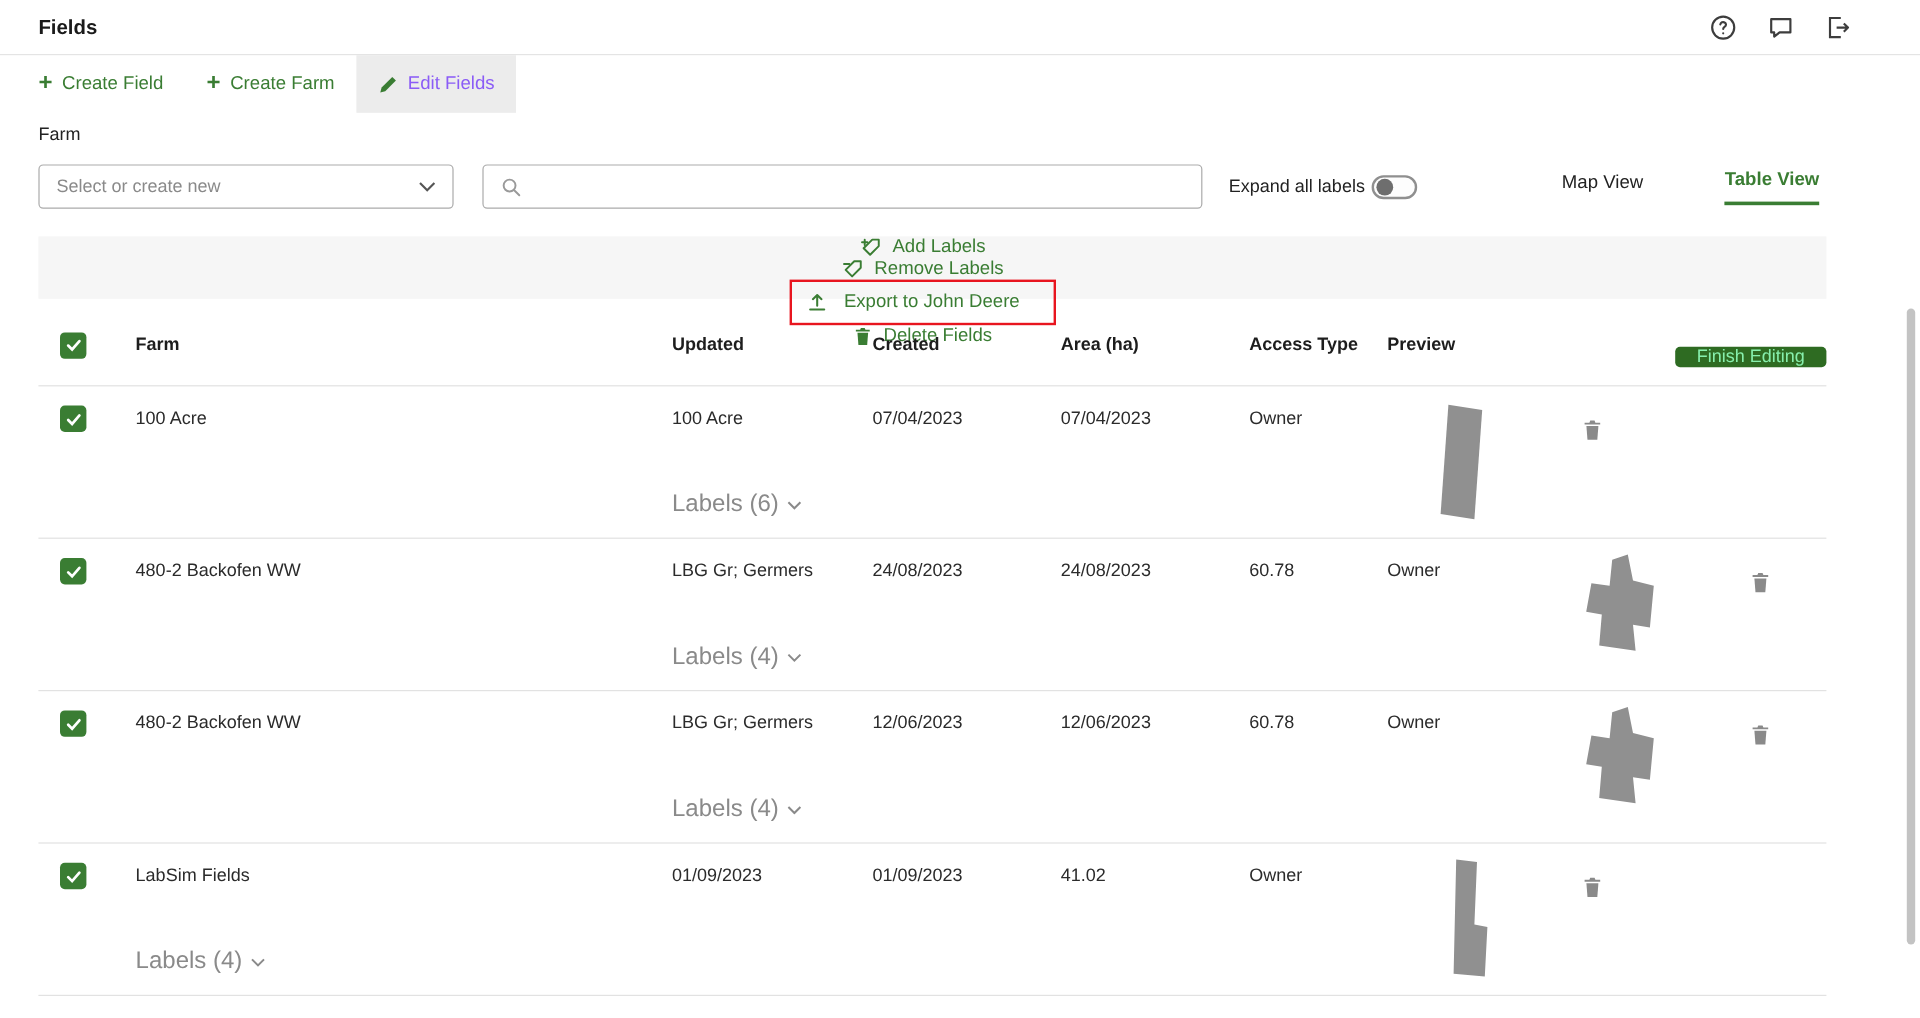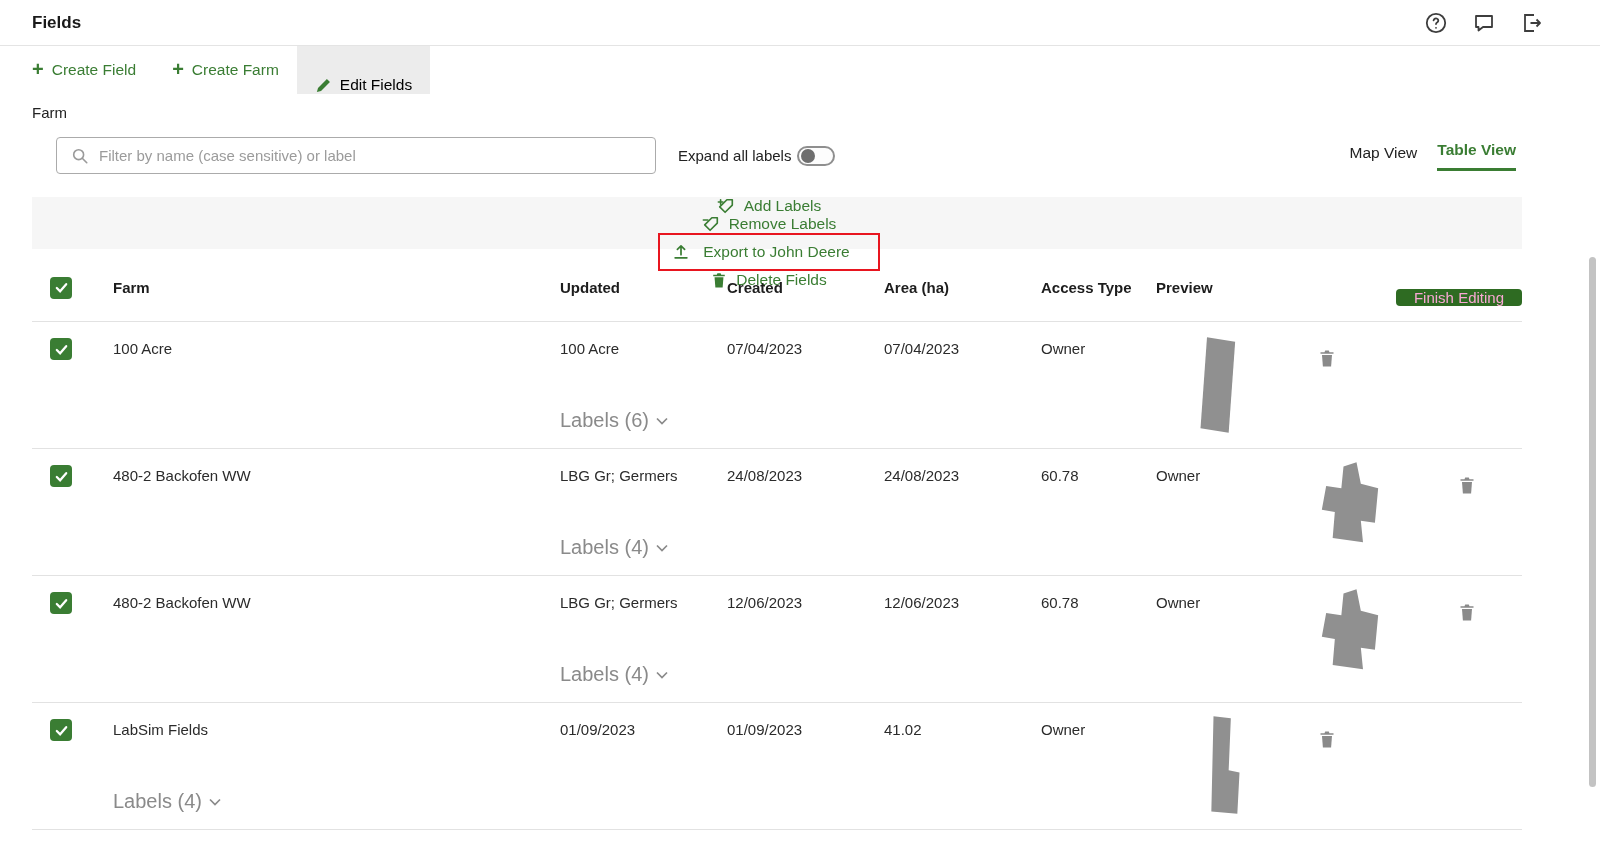--- a/index.html
+++ b/index.html
@@ -30,21 +30,21 @@
   .icon-btn { background: none; border: none; cursor: pointer; color: #3d3d3d; display: flex; padding: 0; }
 
   
   .tabs-row { height: 48px; display: flex; align-items: stretch; padding-left: 32px; }
   .tab-btn {
     display: flex; align-items: center; gap: 8px;
     border: none; background: none; cursor: pointer;
     color: var(--accent); font-size: 15.5px; padding: 0 18px;
   }
   .tab-btn:first-child { padding-left: 0; }
-  .tab-btn.active { background: #ececec; color: #000000; align-items: flex-end; }
+  .tab-btn.active { background: #ececec; color: #8b5cf6; }
   .plus { font-size: 20px; font-weight: 700; line-height: 1; margin-top: -2px; }
 
   .section-label { margin: 10px 0 0 32px; font-size: 15px; color: #222; }
 
   
   .filters { margin-top: 16px; padding: 0 84px 0 32px; display: flex; align-items: center; }
   .select-box {
     width: 346px; height: 37px;
     border: 1px solid #ababab; border-radius: 4px; background: #fff;
     display: flex; align-items: center; justify-content: space-between;
@@ -57,39 +57,39 @@
   }
   .search-box input { border: none; outline: none; flex: 1; font-size: 15px; color: #333; background: transparent; }
   .search-box input::placeholder { color: #9b9b9b; }
   .expand-group { margin-left: 22px; display: flex; align-items: center; gap: 6px; font-size: 15px; color: #222; }
   .toggle {
     width: 38px; height: 20px; border: 2px solid #8f8f8f; border-radius: 12px;
     position: relative; background: #fdfdfd; cursor: pointer;
   }
   .toggle-knob { position: absolute; left: 2px; top: 1px; width: 14px; height: 14px; border-radius: 50%; background: #6e6e6e; }
 
-  .view-switch { margin-left: auto; display: flex; gap: 20px; align-items: flex-end; }
+  .view-switch { margin-left: auto; display: flex; gap: 68px; align-items: flex-end; }
   .view-opt { font-size: 15.5px; color: #222; background: none; border: none; cursor: pointer; padding: 0 0 9px 0; }
   .view-opt.active { color: var(--accent); font-weight: 700; border-bottom: 3px solid var(--accent); }
 
   
   .toolbar {
     margin: 23px 78px 0 32px; height: 52px; background: #f6f6f6;
     display: flex; align-items: center; padding-left: 26px; flex-direction: column;
   }
   .tool-btn {
     display: flex; align-items: center; gap: 9px;
     background: none; border: none; cursor: pointer;
     color: var(--accent); font-size: 15.5px; margin-right: 42px; padding: 0;
   }
   .export-wrap { border: 2px solid var(--red); padding: 8px 12px; margin-right: 42px; display: flex; background: transparent; }
   .export-wrap .tool-btn { margin-right: 16px; gap: 13px; }
   .finish-btn {
     margin-left: auto; height: 38px; border: none; border-radius: 4px;
-    background: var(--btn-green); color: #f9a8d4; font-size: 15px; padding: 0 18px; cursor: pointer;
+    background: var(--btn-green); color: #86efac; font-size: 15px; padding: 0 18px; cursor: pointer;
   }
 
   
   .table { margin: 5px 78px 0 32px; }
   .thead, .trow {
     display: grid;
     grid-template-columns: 81px 447px 167px 157px 157px 115px 130px 140px 1fr;
     border-bottom: 1px solid #e2e2e2;
   }
   .thead { height: 68px; align-items: center; font-weight: 700; font-size: 15px; color: #1d1d1d; }
@@ -159,28 +159,35 @@
           <path d="M2 16l1.2-4.4L12.6 2.2l3.2 3.2-9.4 9.4z"></path>
         </svg>
     </span>
     <span>Edit Fields</span>
   </button>
 </nav>
 
 <div class="section-label">Farm</div>
 
 <div class="filters">
+  <div class="select-box">
+    <span>Select or create new</span>
+    <span style="display:flex;">
+      <svg width="14" height="9" viewBox="0 0 14 9" fill="none" stroke="#555" stroke-width="1.8">
+          <path d="M1 1.5l6 6 6-6"></path>
+        </svg>
+    </span>
+  </div>
   <div class="search-box">
     <span style="display:flex;">
       <svg width="18" height="18" viewBox="0 0 20 20" fill="none" stroke="#9a9a9a" stroke-width="1.8">
         <circle cx="8.5" cy="8.5" r="5.5"></circle>
           <path d="M12.8 12.8L17.5 17.5" stroke-linecap="round"></path>
       </svg>
     </span>
-    <input type="text" placeholder="Filter by name (case sensitive) or label" style="">
   </div>
   <div class="expand-group">
     <span>Expand all labels</span>
     <div class="toggle">
       <div class="toggle-knob"></div>
     </div>
   </div>
   <div class="view-switch">
     <button class="view-opt">Map View</button>
     <button class="view-opt active">Table View</button>

